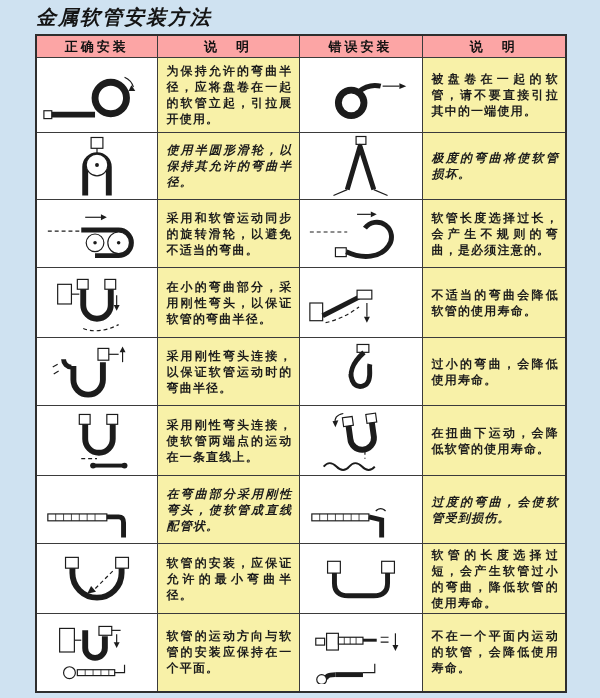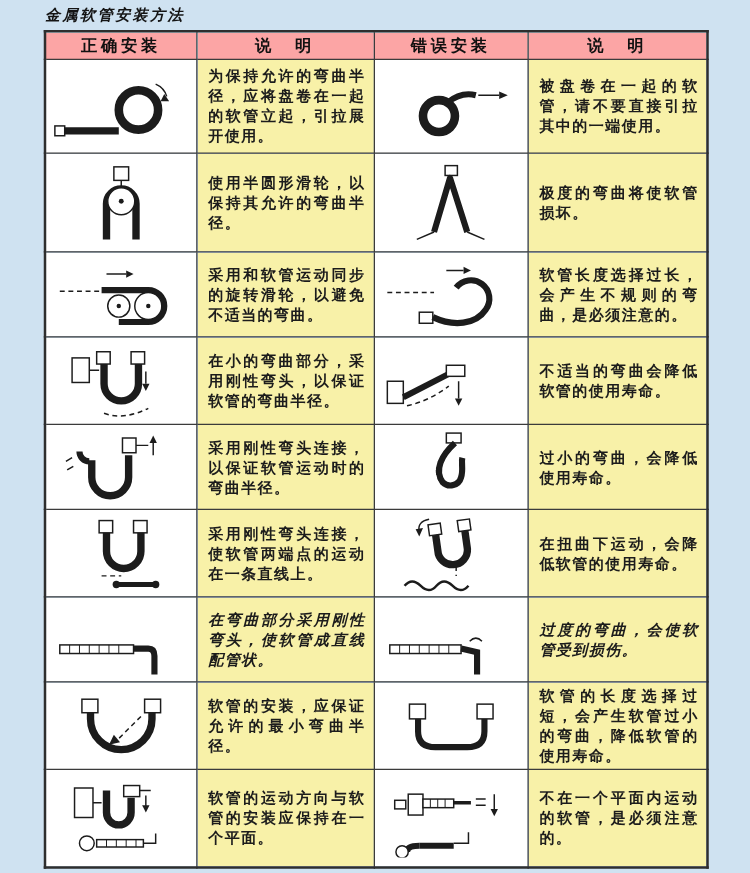--- a/index.html
+++ b/index.html
@@ -6,21 +6,21 @@
   body{
     width:600px;height:698px;
     background:#cfe2f1;
     font-family:"Liberation Sans","DejaVu Sans",sans-serif;
     color:#1a1a1a;
     overflow:hidden;
   }
   .page-title{
     margin:0;
     padding:4px 0 3px 36px;
-    font-size:12px;
+    font-size:20px;
     font-weight:bold;
     font-style:italic;
     letter-spacing:2px;
     color:#141414;
     font-family:"Liberation Serif","DejaVu Serif",serif;
   }
   table.main{
     margin-left:35px;
     border-collapse:collapse;
     table-layout:fixed;
@@ -52,21 +52,21 @@
   td.txt .desc{
     padding:2px 6px 2px 9px;
     font-size:12px;
     font-weight:bold;
     line-height:16px;
     letter-spacing:1.2px;
     text-align:justify;
     color:#1c1c1c;
   }
   tbody tr:nth-child(1){height:75px;}
-  tbody tr:nth-child(2){height:79px;}
+  tbody tr:nth-child(2){height:67px;font-style:italic;}
   tbody tr:nth-child(3){height:68px;}
   tbody tr:nth-child(4){height:70px;}
   tbody tr:nth-child(5){height:68px;}
   tbody tr:nth-child(6){height:70px;}
   tbody tr:nth-child(7){height:68px;font-style:italic;}
   tbody tr:nth-child(8){height:70px;}
   tbody tr:nth-child(9){height:78px;}
   .illus{display:block;margin:0 auto;}
   .hose{fill:none;stroke:#1c1c1c;stroke-width:6;stroke-linecap:butt;stroke-linejoin:round;}
   .thin{fill:#ffffff;stroke:#1c1c1c;stroke-width:1.2;}
@@ -347,18 +347,18 @@
           <path class="line" d="M80 17 h8 M80 22 h8"></path>
           <path class="line" d="M95 13 V27"></path>
             <polygon class="head" points="92,25 95,31 98,25"></polygon>
           <path class="hose" style="stroke-width:5" d="M34 55 H62"></path>
           <path class="hose" style="stroke-width:5" d="M34 55 Q24 55 24 60"></path>
           <circle class="thin" cx="20" cy="60" r="5"></circle>
           <path class="line" d="M62 53 h12 v-9"></path>
         </svg>
       </td>
       <td class="txt">
-          <div class="desc">不在一个平面内运动的软管，是必须注意的。</div>
+          <div class="desc">不在一个平面内运动的软管，会降低使用寿命。</div>
         </td>
     </tr>
 
   </tbody>
 </table>
 
 </body></html>

